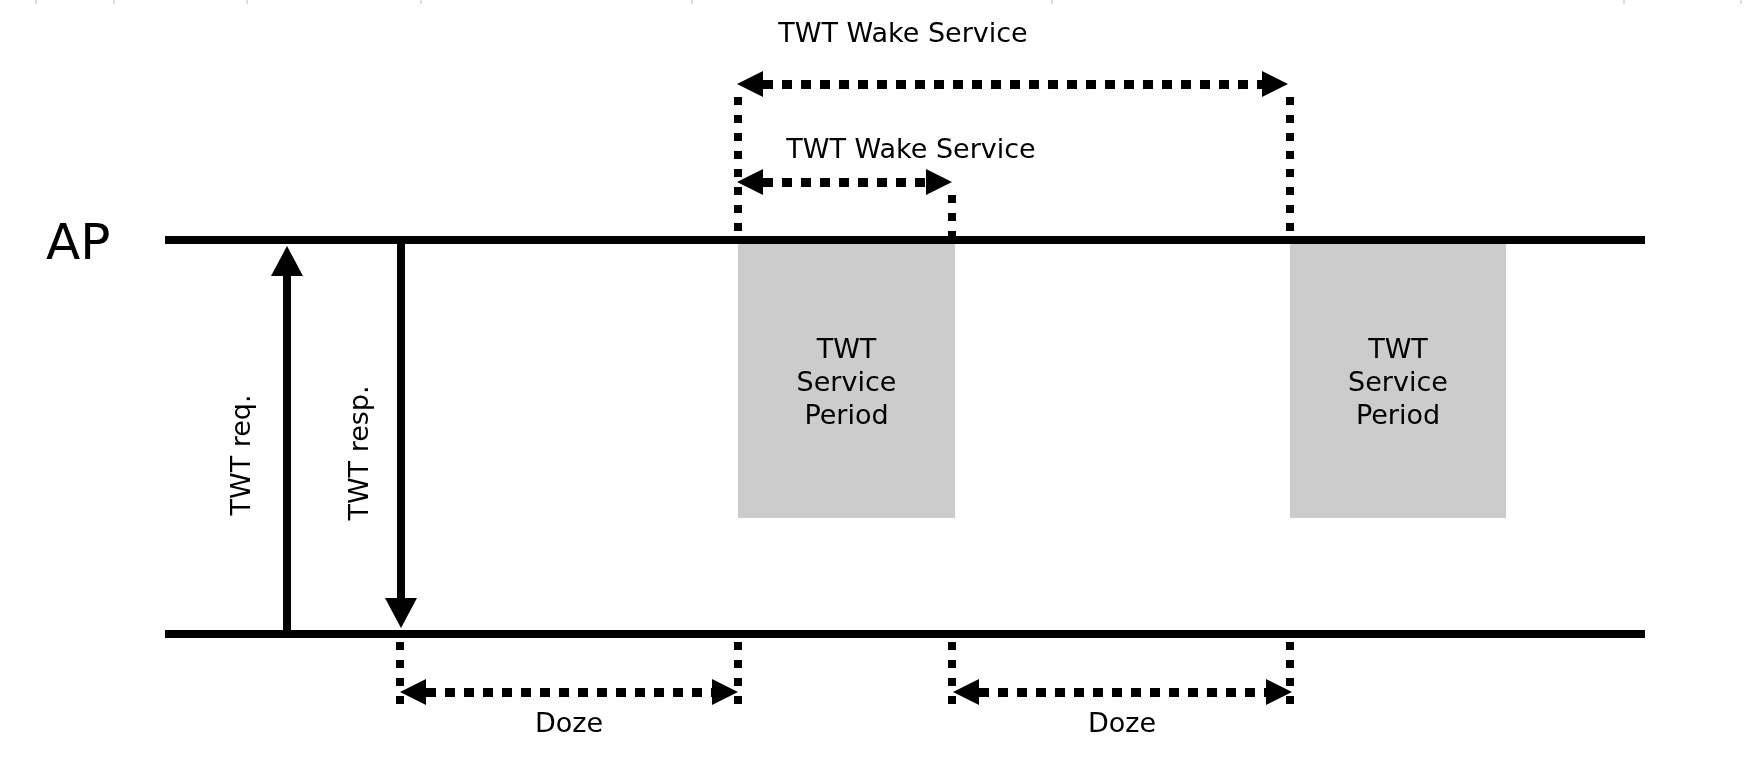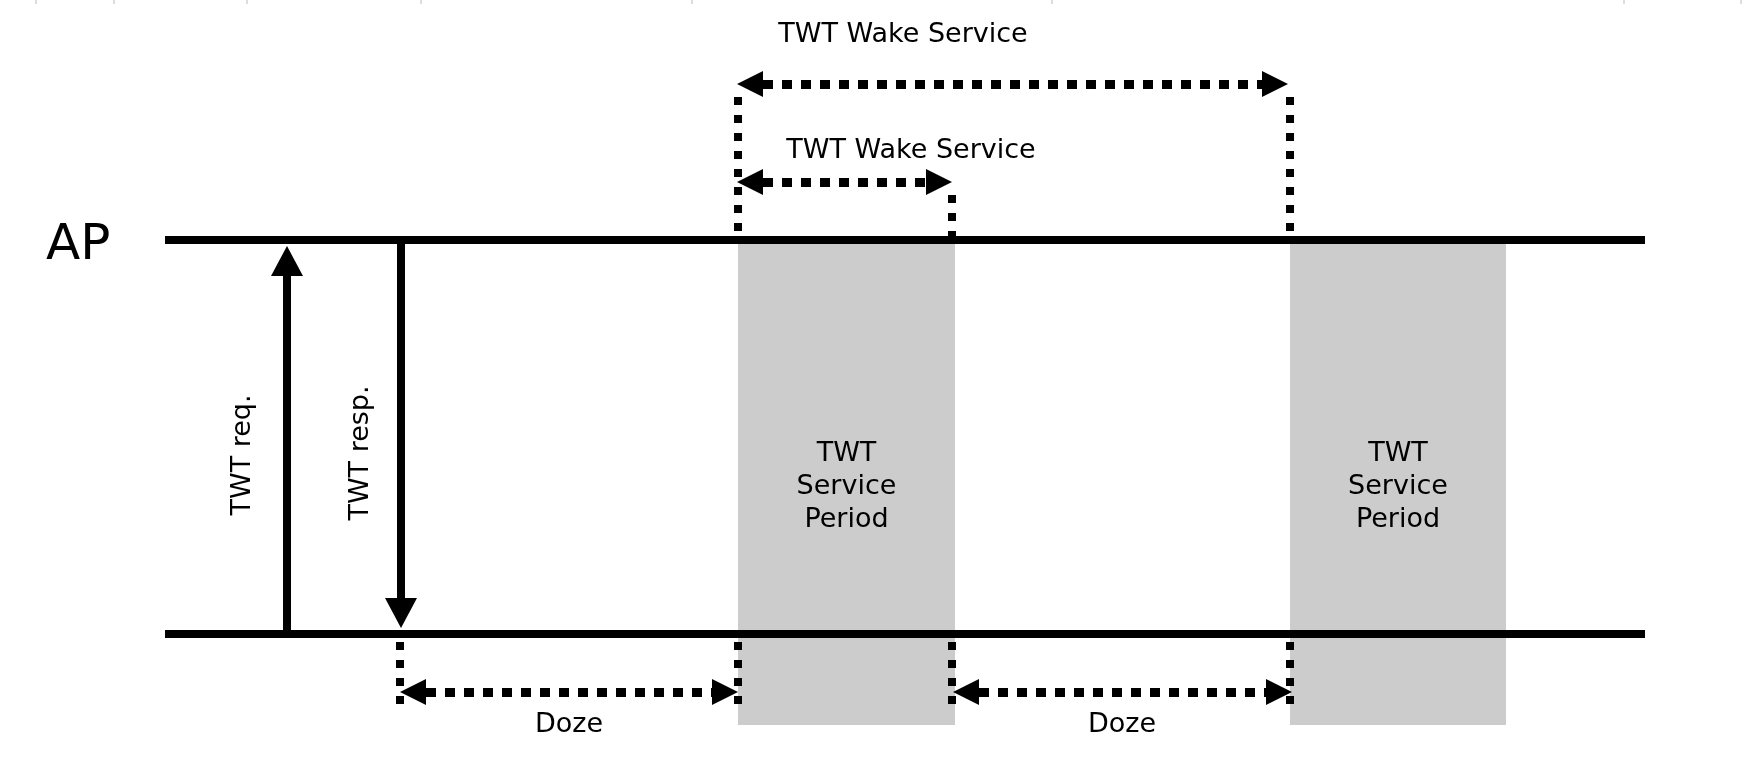--- a/index.html
+++ b/index.html
@@ -16,21 +16,21 @@
   
   .timeline{position:absolute;height:8px;background:var(--ink);}
   #ap-line{left:165px;top:236px;width:1480px;}
   #sta-line{left:165px;top:630px;width:1480px;}
   
   .actor{position:absolute;font-size:50px;line-height:58px;}
   #ap-label{left:46px;top:213px;}
   #sta-label{left:40px;top:607px;}
   
   .sp-box{
-    position:absolute;top:244px;height:481px;background:var(--sp-fill);
+    position:absolute;top:244px;height:274px;background:var(--sp-fill);
     display:flex;align-items:center;justify-content:center;
   }
   #sp-box-1{left:738px;width:217px;}
   #sp-box-2{left:1290px;width:216px;}
   .sp-label{font-size:27px;line-height:33px;text-align:center;white-space:pre-line;}
   
   .shaft{position:absolute;width:8px;background:var(--ink);}
   #req-shaft{left:283px;top:262px;height:372px;}
   #resp-shaft{left:397px;top:240px;height:368px;}
   .head{position:absolute;width:0;height:0;}

